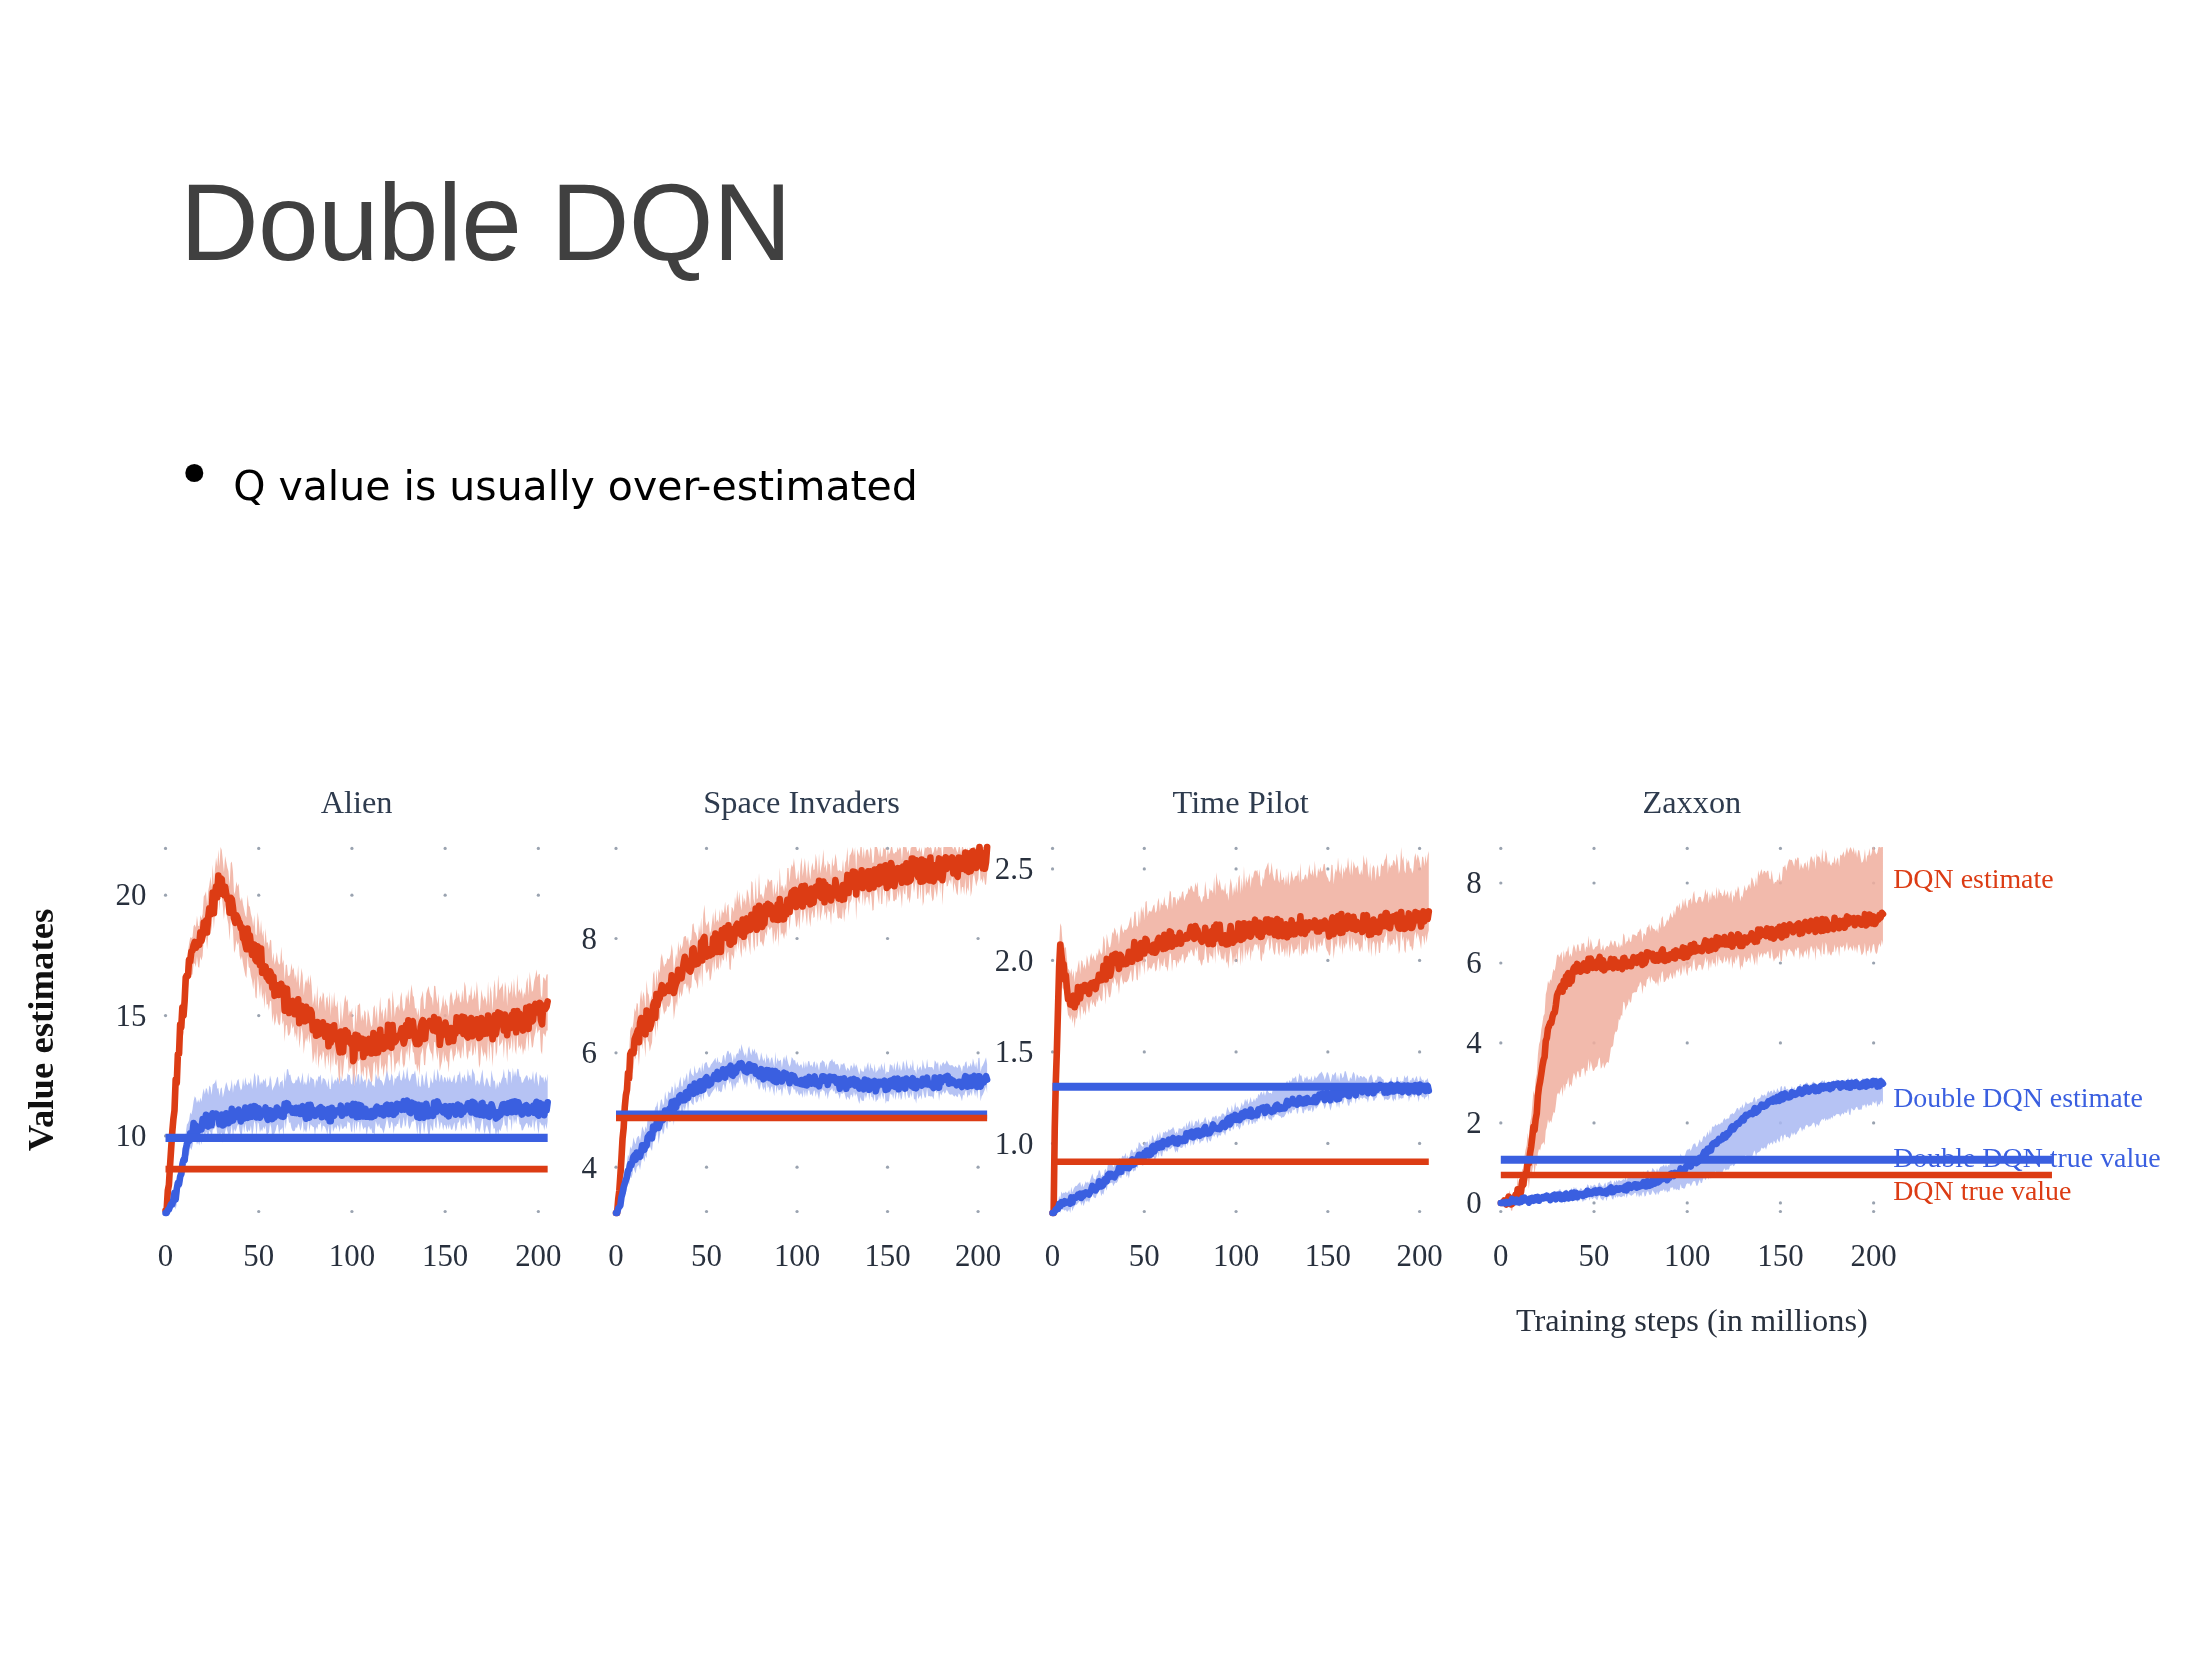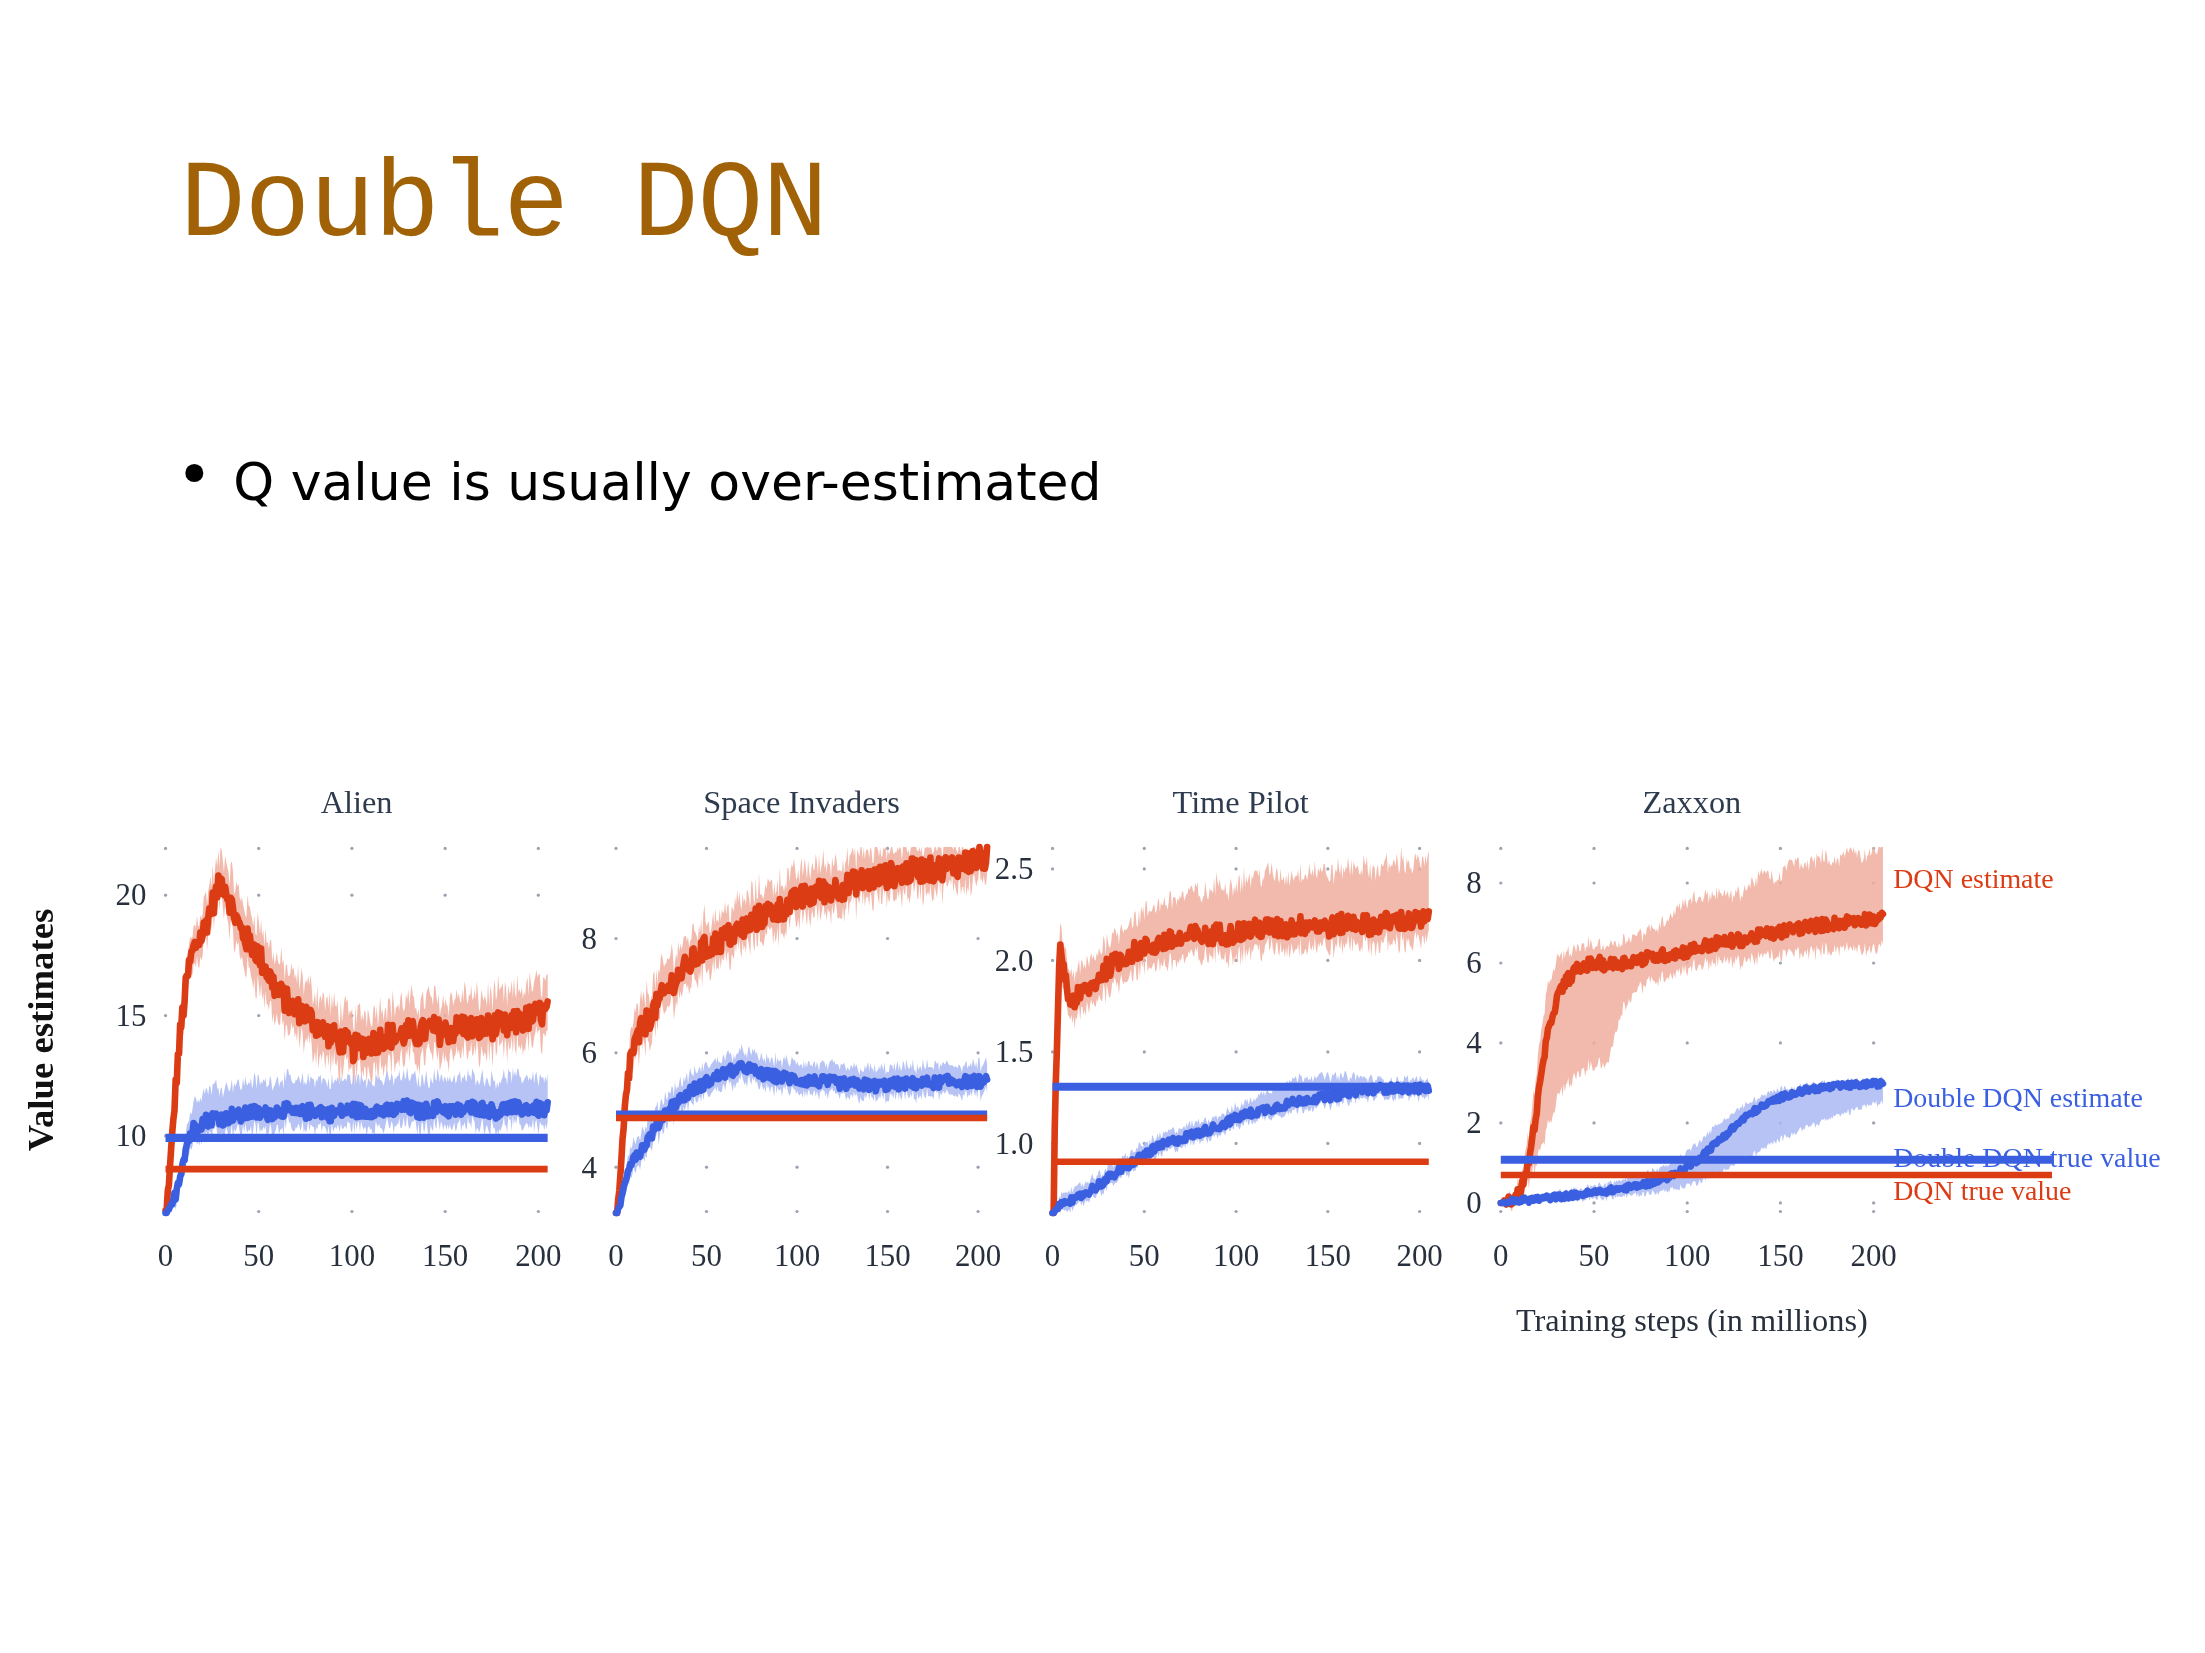--- a/index.html
+++ b/index.html
@@ -5,38 +5,38 @@
   html,body{margin:0;padding:0;}
   body{
     width:2205px;height:1654px;background:#ffffff;
     font-family:"Liberation Sans", sans-serif;
     overflow:hidden;position:relative;
   }
   #slide{position:absolute;inset:0;background:#fff;}
 
   
   #slide-title{
-    position:absolute;left:180px;top:152px;
-    font-family:Liberation Mono, monospace;
-    font-size:109px;font-weight:300;color:#a16207;
+    position:absolute;left:180px;top:168px;
+    font-family:Liberation Sans, sans-serif;
+    font-size:109px;font-weight:300;color:#404040;
     letter-spacing:-0.7px;line-height:1.0;white-space:nowrap;
   }
 
   
   #bullet-row{
     position:absolute;left:176px;top:448px;
     display:flex;align-items:baseline;gap:20.6px;white-space:nowrap;
   }
   #bullet-dot{
     font-family:"DejaVu Sans", sans-serif;
     font-size:62px;color:#000;line-height:1;position:relative;top:-4.4px;
   }
   #bullet-text{
     font-family:"DejaVu Sans", sans-serif;
-    font-size:52px;font-weight:400;color:#000;line-height:1;
+    font-size:41px;font-weight:400;color:#000;line-height:1;
   }
 
   
   #figure{position:absolute;left:0px;top:750px;width:1925px;height:632px;}
   #figure svg{display:block;}
 
   .ptitle{font-family:"Liberation Serif", serif;font-size:44px;fill:#2e3b4e;}
   .tick{font-family:"Liberation Serif", serif;font-size:42px;fill:#28303d;}
   .axlabel{font-family:"Liberation Serif", serif;font-size:44px;fill:#28303d;}
   .ylabel{font-family:"Liberation Serif", serif;font-size:50px;font-weight:bold;fill:#111;}

